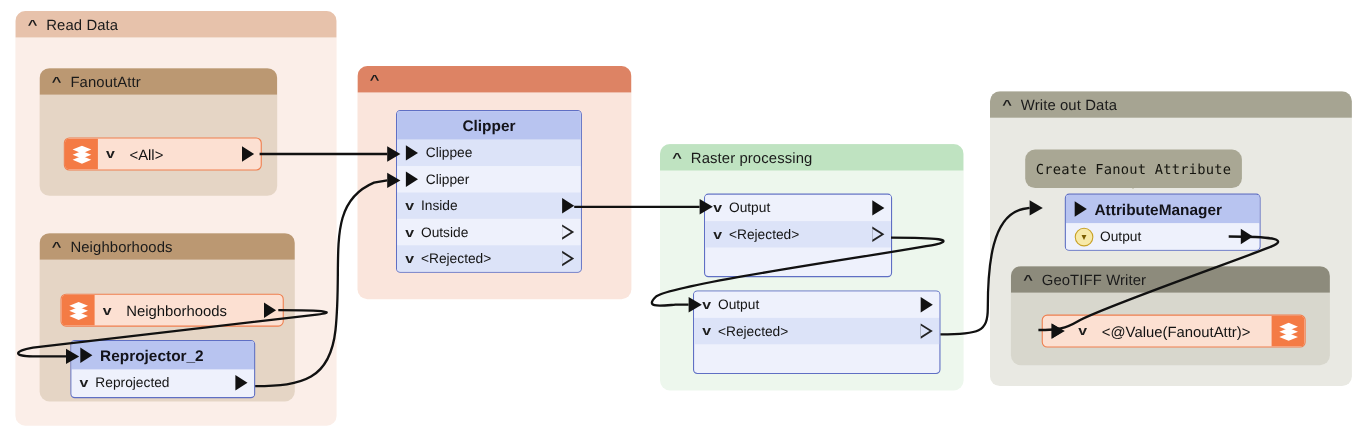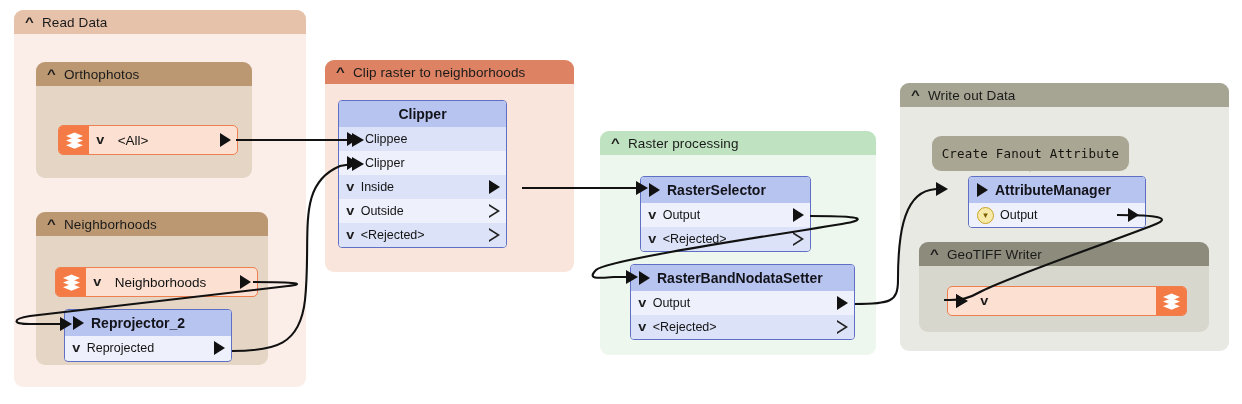--- a/index.html
+++ b/index.html
@@ -89,21 +89,21 @@
     <div class="ghdr">
       <span class="caret">^</span>
       <span class="gtitle">Read Data</span>
     </div>
     <div class="gbody"></div>
   </div>
 
   <div class="group g-ortho" style="left:36px;top:62px;width:216px;height:116px;">
     <div class="ghdr">
       <span class="caret">^</span>
-      <span class="gtitle">Orthophotos</span>
+      <span class="gtitle">FanoutAttr</span>
     </div>
     <div class="gbody"></div>
   </div>
 
   <div class="ft" style="left:58px;top:125px;width:180px;">
     <span class="stack">
       <svg width="19" height="17" viewBox="0 0 19 17" aria-hidden="true">
         <polygon points="9.5,0.5 18,4 9.5,7.5 1,4" fill="#ffffff"></polygon>
         <polygon points="9.5,5.2 18,8.6 9.5,12.1 1,8.6" fill="#ffffff"></polygon>
         <polygon points="9.5,9.9 18,13.3 9.5,16.8 1,13.3" fill="#ffffff"></polygon>
@@ -147,26 +147,25 @@
     <div class="port out">
       <span class="chev">v</span>
       <span class="plabel">Reprojected</span>
       <span class="tri-out"></span>
     </div>
   </div>
 
   <div class="group g-clip" style="left:325px;top:60px;width:249px;height:212px;">
     <div class="ghdr">
       <span class="caret">^</span>
-      <span class="gtitle">Clip raster to neighborhoods</span>
-    </div>
-    <div class="gbody"></div>
-  </div>
-
-  <div class="node" style="left:338px;top:100px;width:169px;height:148px;">
+    </div>
+    <div class="gbody"></div>
+  </div>
+
+  <div class="node" style="left:360px;top:100px;width:169px;height:148px;">
     <div class="ntitle" style="justify-content:center;padding-left:0;">
       <span>Clipper</span>
     </div>
     <div class="port in">
       <span class="tri-in"></span>
       <span class="plabel">Clippee</span>
     </div>
     <div class="port out">
       <span class="tri-in"></span>
       <span class="plabel">Clipper</span>
@@ -190,41 +189,33 @@
 
   <div class="group g-raster" style="left:600px;top:131px;width:276px;height:224px;">
     <div class="ghdr">
       <span class="caret">^</span>
       <span class="gtitle">Raster processing</span>
     </div>
     <div class="gbody"></div>
   </div>
 
   <div class="node" style="left:640px;top:176px;width:171px;height:76px;">
-    <div class="ntitle">
-      <span class="tri-in"></span>
-      <span>RasterSelector</span>
-    </div>
     <div class="port out">
       <span class="chev">v</span>
       <span class="plabel">Output</span>
       <span class="tri-out"></span>
     </div>
     <div class="port in">
       <span class="chev">v</span>
       <span class="plabel">&lt;Rejected&gt;</span>
       <span class="tri-hollow"></span>
     </div>
   </div>
 
   <div class="node" style="left:630px;top:264px;width:225px;height:76px;">
-    <div class="ntitle">
-      <span class="tri-in"></span>
-      <span>RasterBandNodataSetter</span>
-    </div>
     <div class="port out">
       <span class="chev">v</span>
       <span class="plabel">Output</span>
       <span class="tri-out"></span>
     </div>
     <div class="port in">
       <span class="chev">v</span>
       <span class="plabel">&lt;Rejected&gt;</span>
       <span class="tri-hollow"></span>
     </div>
@@ -260,20 +251,21 @@
       <span class="caret">^</span>
       <span class="gtitle">GeoTIFF Writer</span>
     </div>
     <div class="gbody"></div>
   </div>
 
   <div class="ft" style="left:947px;top:286px;width:240px;">
     <span class="ftbody">
       <span class="tri-in"></span>
       <span class="chev">v</span>
+      <span class="ftlabel">&lt;@Value(FanoutAttr)&gt;</span>
     </span>
     <span class="stack">
       <svg width="19" height="17" viewBox="0 0 19 17" aria-hidden="true">
         <polygon points="9.5,0.5 18,4 9.5,7.5 1,4" fill="#ffffff"></polygon>
         <polygon points="9.5,5.2 18,8.6 9.5,12.1 1,8.6" fill="#ffffff"></polygon>
         <polygon points="9.5,9.9 18,13.3 9.5,16.8 1,13.3" fill="#ffffff"></polygon>
       </svg>
     </span>
   </div>
 

